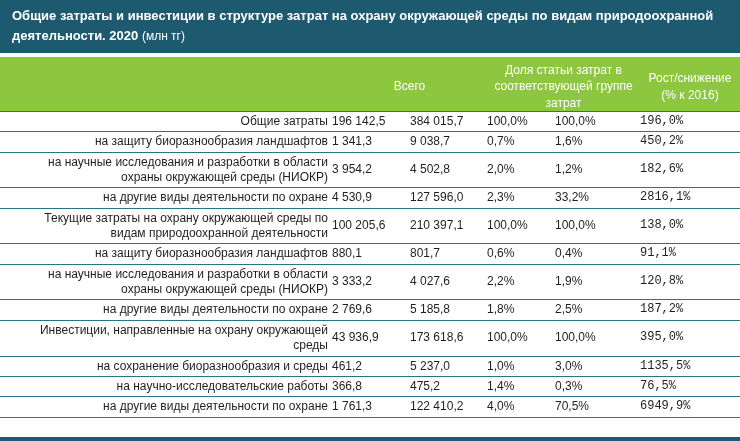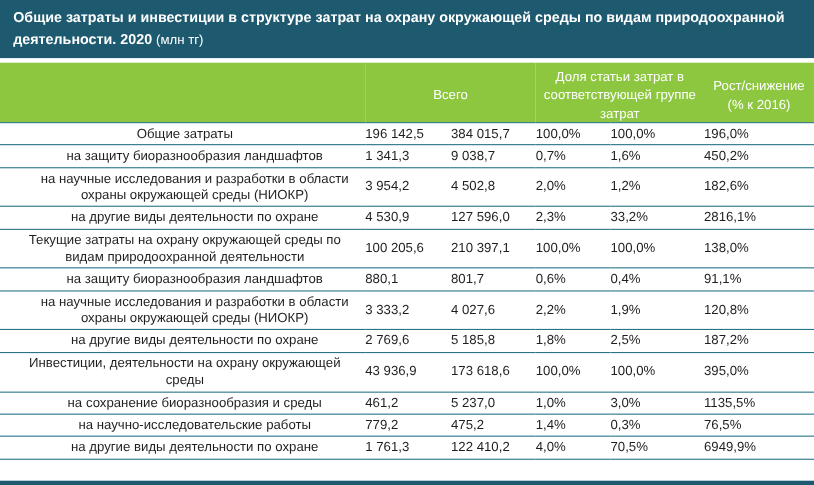--- a/index.html
+++ b/index.html
@@ -36,28 +36,28 @@
     text-align:center;vertical-align:middle;line-height:1.35;
   }
   thead tr.group-row th{padding:5px 4px 0 4px;}
   thead tr.years-row th{padding:3px 4px 7px 4px;}
   thead tr.years-row th.num{text-align:center;}
   tbody td{
     padding:2px 0 2px 0;vertical-align:middle;line-height:1.28;
   }
   tbody tr{border-top:1.5px solid var(--line);}
   tbody tr:last-child{border-bottom:1.5px solid var(--line);}
-  td.label{padding-left:8px;padding-right:4px;text-align:center;margin-left:12px;}
+  td.label{padding-left:8px;padding-right:4px;text-align:right;margin-left:12px;}
   td.label.indent{padding-left:26px;}
   td.num{text-align:left;white-space:nowrap;}
   td.num.v1{padding-right:4px;}
   td.num.v2{padding-right:4px;}
   td.num.s1{padding-right:8px;}
   td.num.s2{padding-right:8px;}
-  td.num.g{padding-right:8px;}
+  td.num.g{padding-right:8px;font-family:Liberation Mono, monospace;}
   .bottom-bar{
     position:absolute;left:0;bottom:0;width:740px;height:4px;background:var(--teal);
   }
 </style>
 </head>
 <body>
 
 <div class="title-bar">
   <span>Общие затраты и инвестиции в структуре затрат на охрану окружающей среды по видам природоохранной деятельности. 2020</span>
   <span class="title-unit">(млн тг)</span>
@@ -141,38 +141,38 @@
       </tr>
       <tr>
         <td class="label indent">на другие виды деятельности по охране</td>
         <td class="num v1">2 769,6</td>
         <td class="num v2">5 185,8</td>
         <td class="num s1">1,8%</td>
         <td class="num s2">2,5%</td>
         <td class="num g">187,2%</td>
       </tr>
       <tr>
-        <td class="label">Инвестиции, деятельности на охрану окружающей среды</td>
+        <td class="label">Инвестиции, направленные на охрану окружающей среды</td>
         <td class="num v1">43 936,9</td>
         <td class="num v2">173 618,6</td>
         <td class="num s1">100,0%</td>
         <td class="num s2">100,0%</td>
         <td class="num g">395,0%</td>
       </tr>
       <tr>
         <td class="label indent">на сохранение биоразнообразия и среды</td>
         <td class="num v1">461,2</td>
         <td class="num v2">5 237,0</td>
         <td class="num s1">1,0%</td>
         <td class="num s2">3,0%</td>
         <td class="num g">1135,5%</td>
       </tr>
       <tr>
         <td class="label indent">на научно-исследовательские работы</td>
-        <td class="num v1">779,2</td>
+        <td class="num v1">366,8</td>
         <td class="num v2">475,2</td>
         <td class="num s1">1,4%</td>
         <td class="num s2">0,3%</td>
         <td class="num g">76,5%</td>
       </tr>
       <tr>
         <td class="label indent">на другие виды деятельности по охране</td>
         <td class="num v1">1 761,3</td>
         <td class="num v2">122 410,2</td>
         <td class="num s1">4,0%</td>

